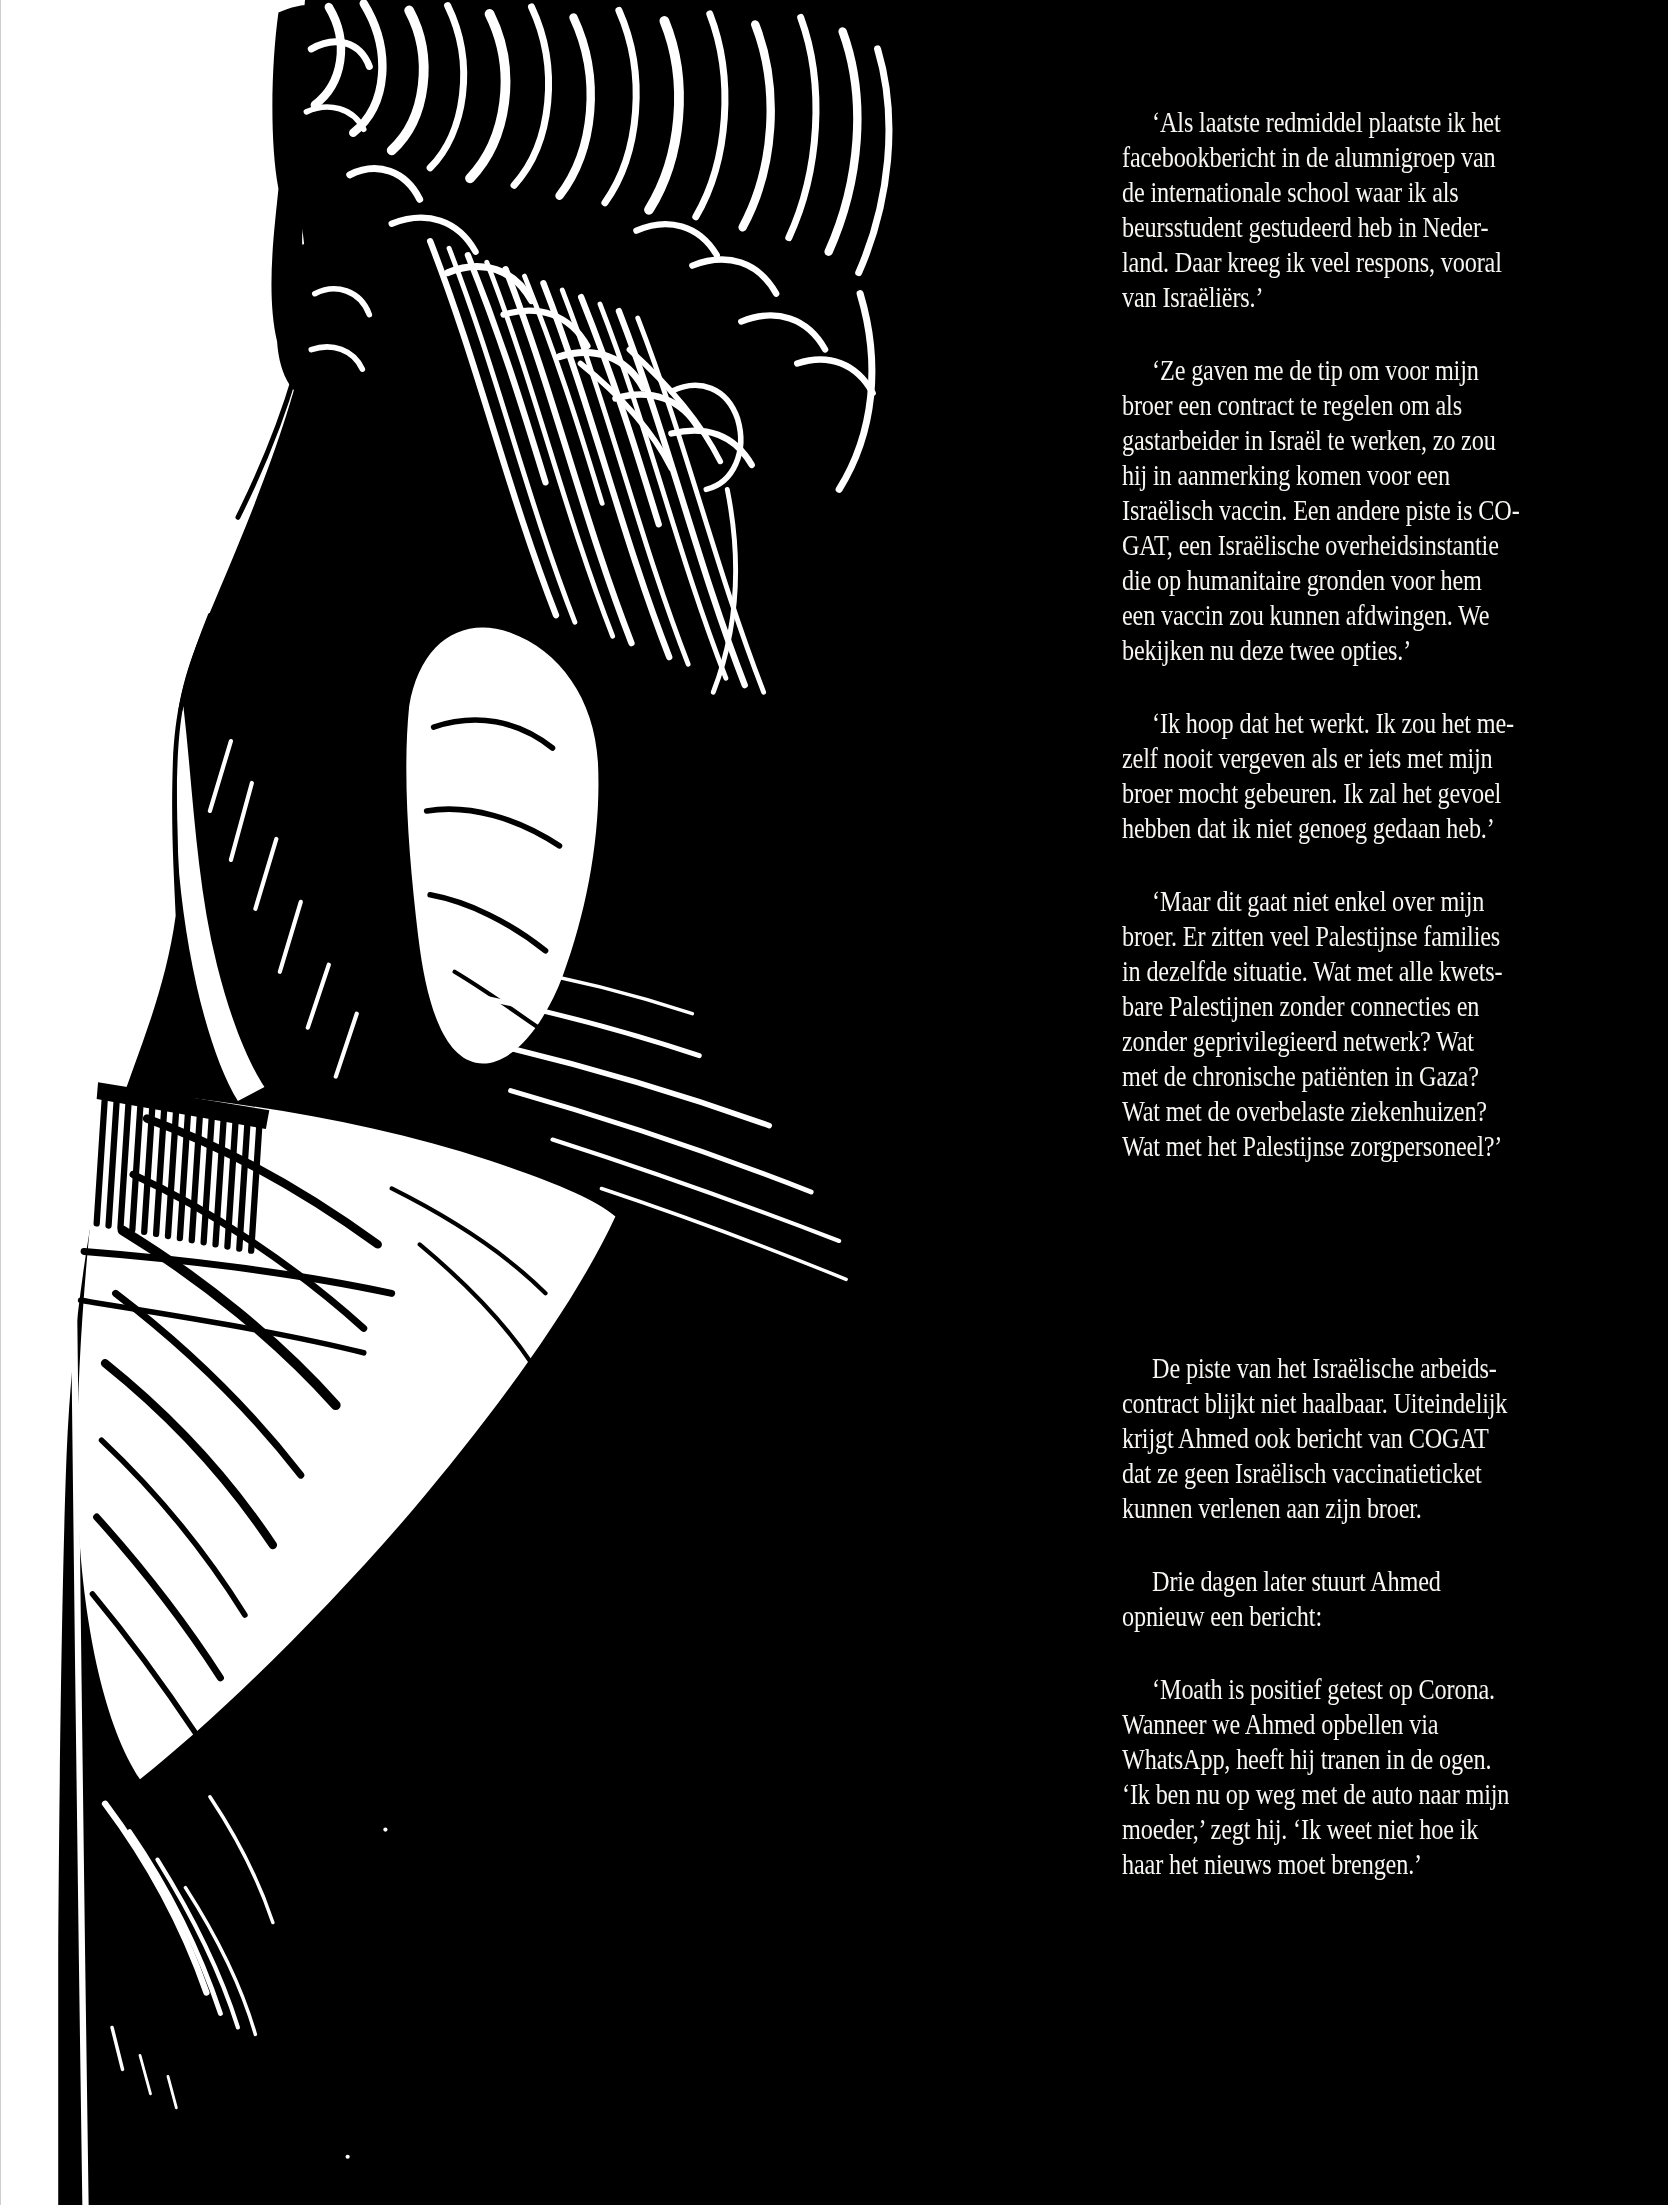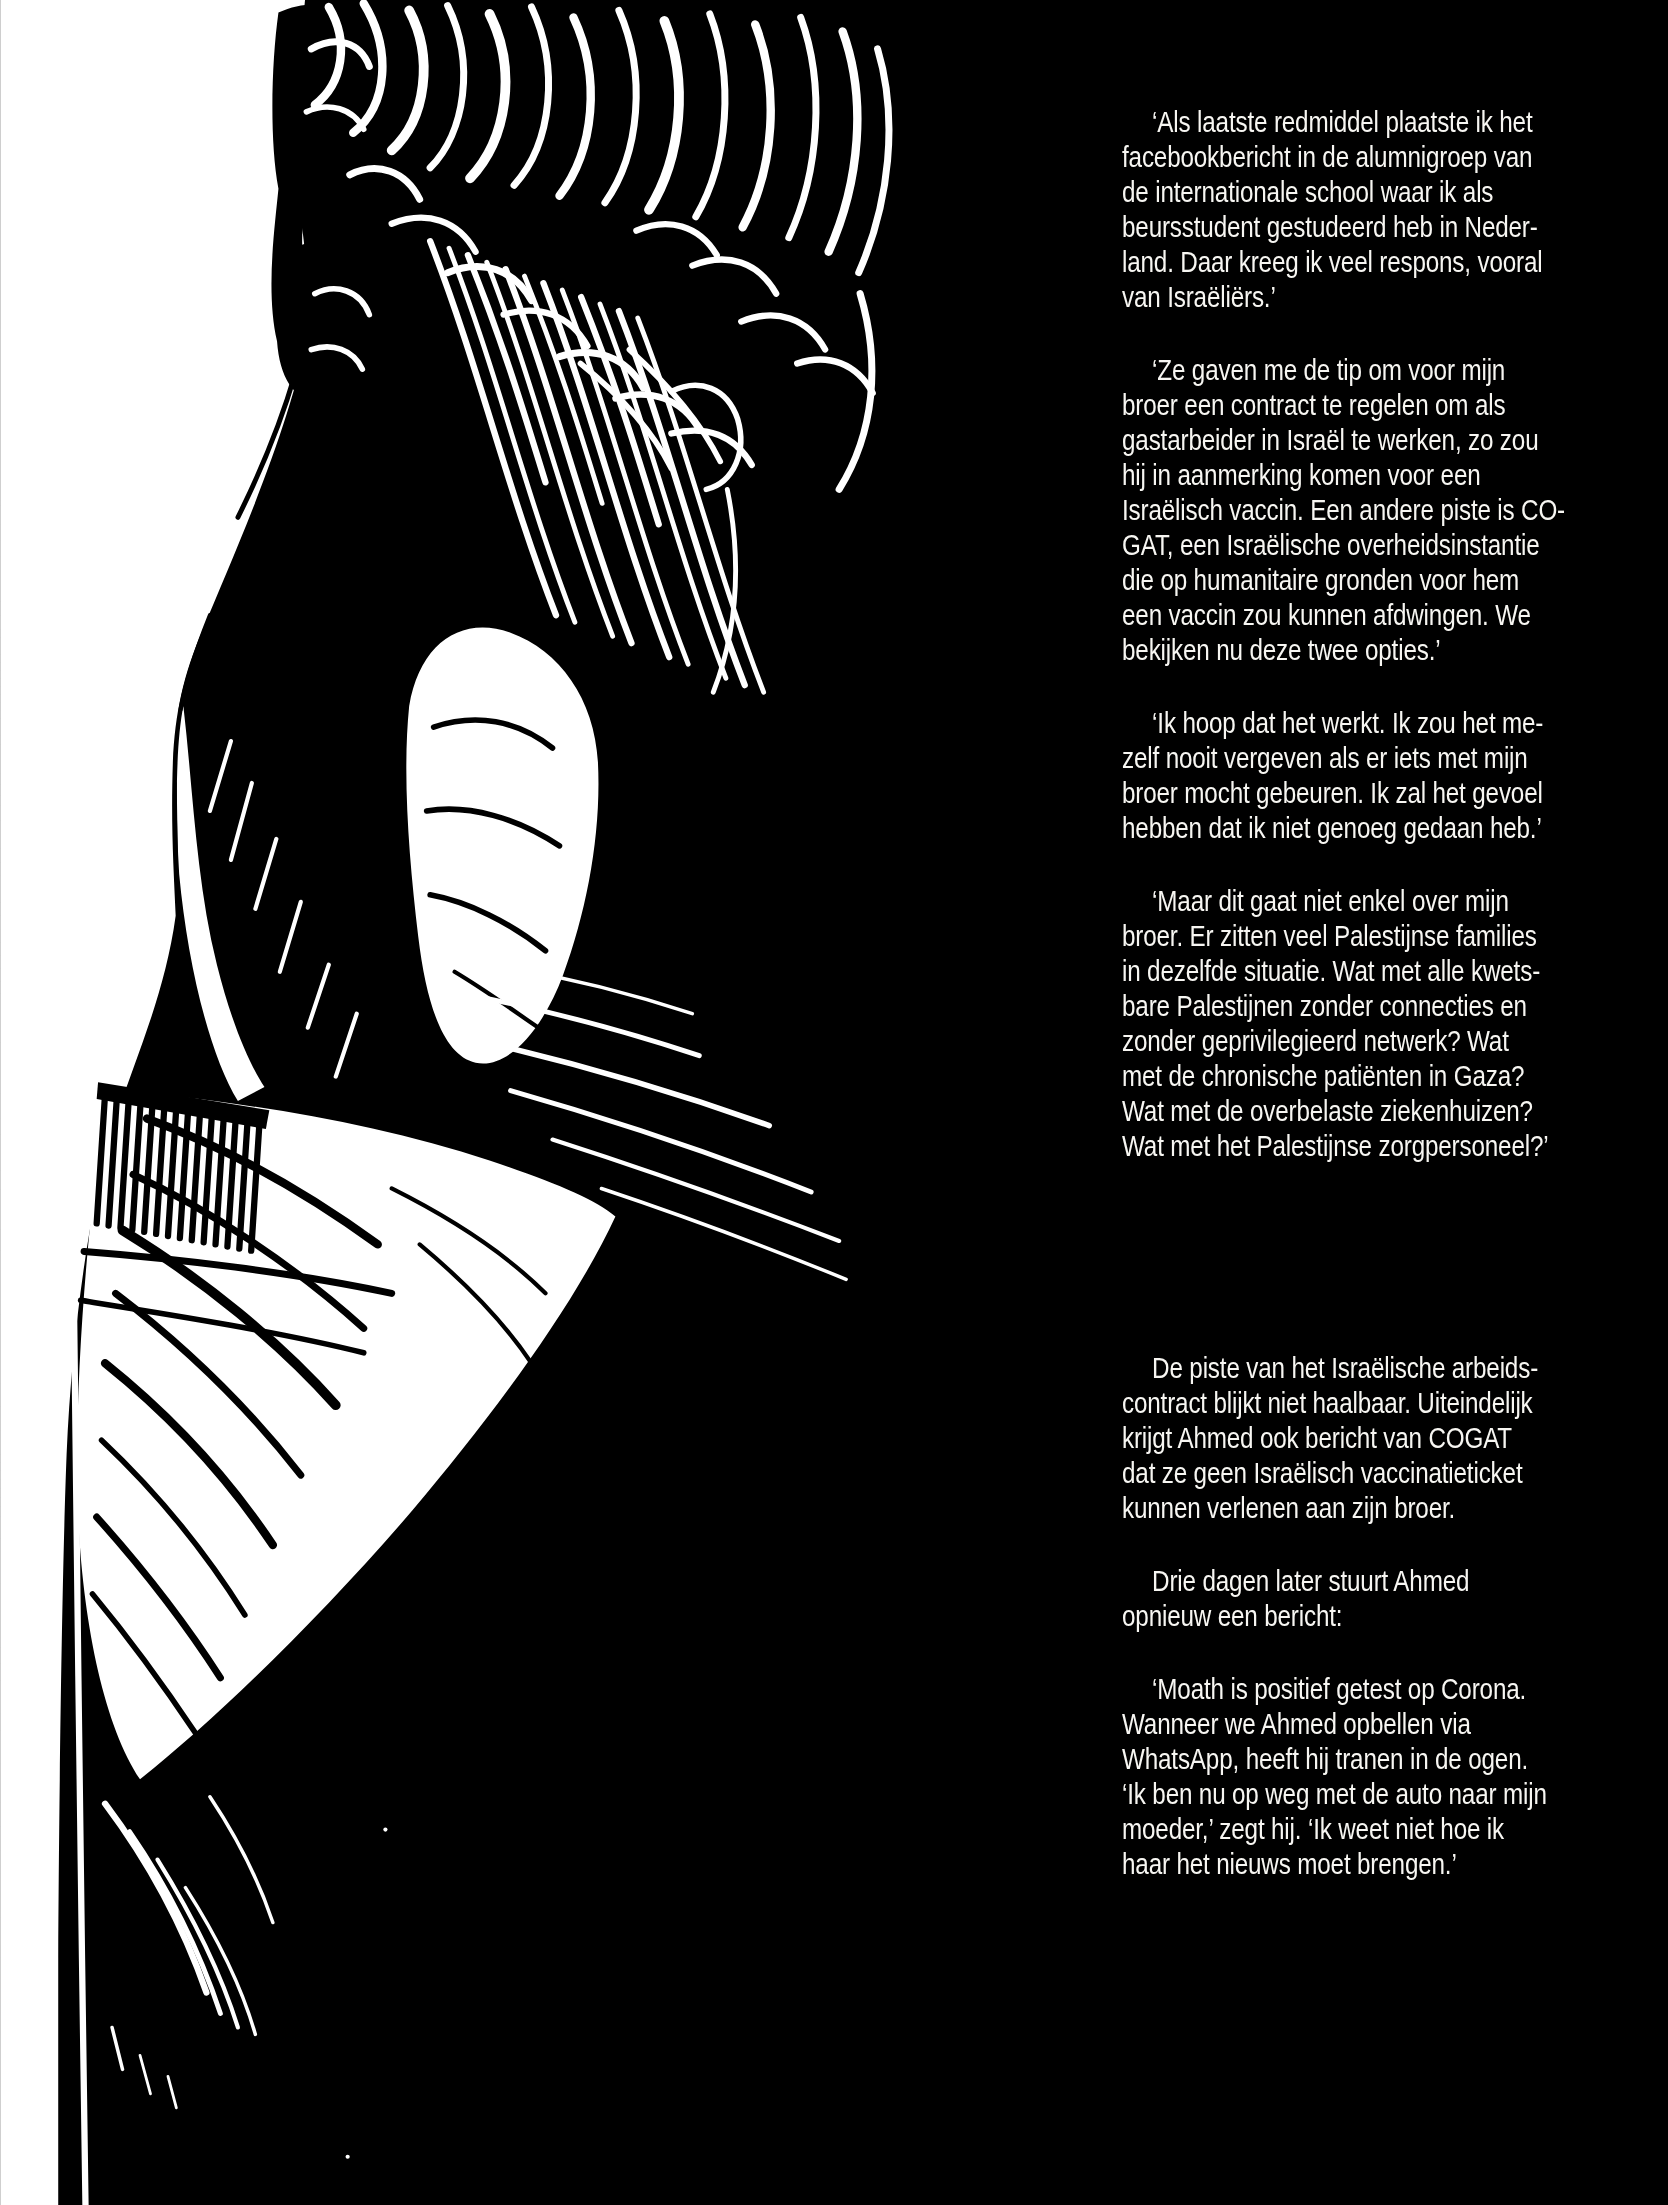--- a/index.html
+++ b/index.html
@@ -1,21 +1,21 @@
 <!DOCTYPE html>
 <html style="font-size:11.2px"><head>
 <meta charset="utf-8">
 <style>
   html,body{margin:0;padding:0;background:#000;}
   #page{
     position:relative;
     width:1668px;height:2205px;
     background:#000;
     overflow:hidden;
-    font-family:Liberation Sans, sans-serif;
+    font-family:Liberation Serif, serif;
   }
   #art{position:absolute;left:0;top:0;}
   .text-col{
     position:absolute;
     left:1122px;top:105px;
     width:521px;
     transform:scaleX(0.836);
     transform-origin:0 0;
     font-size:29px;
     letter-spacing:-0.2px;

